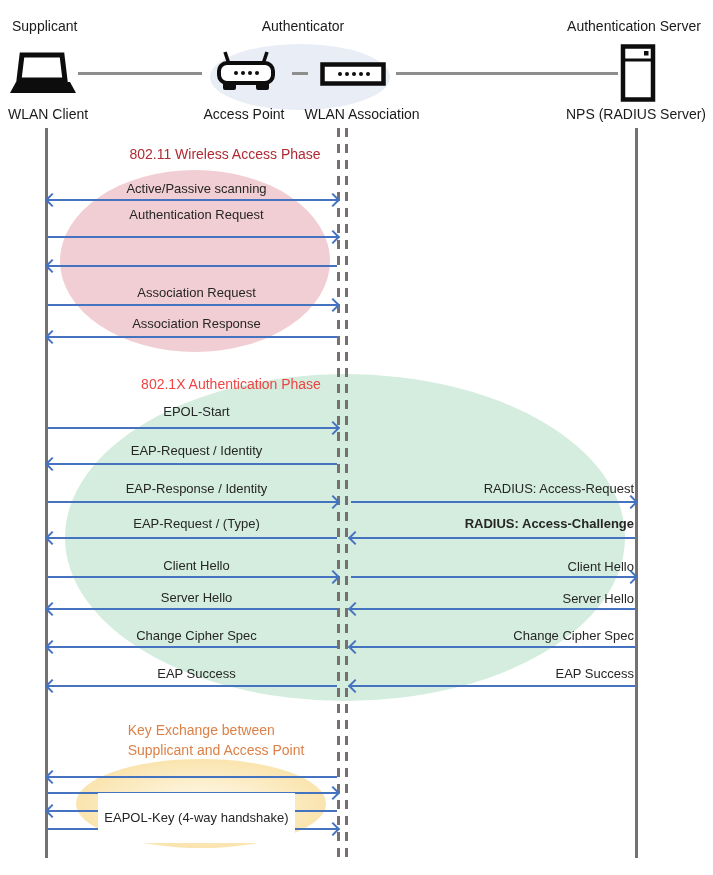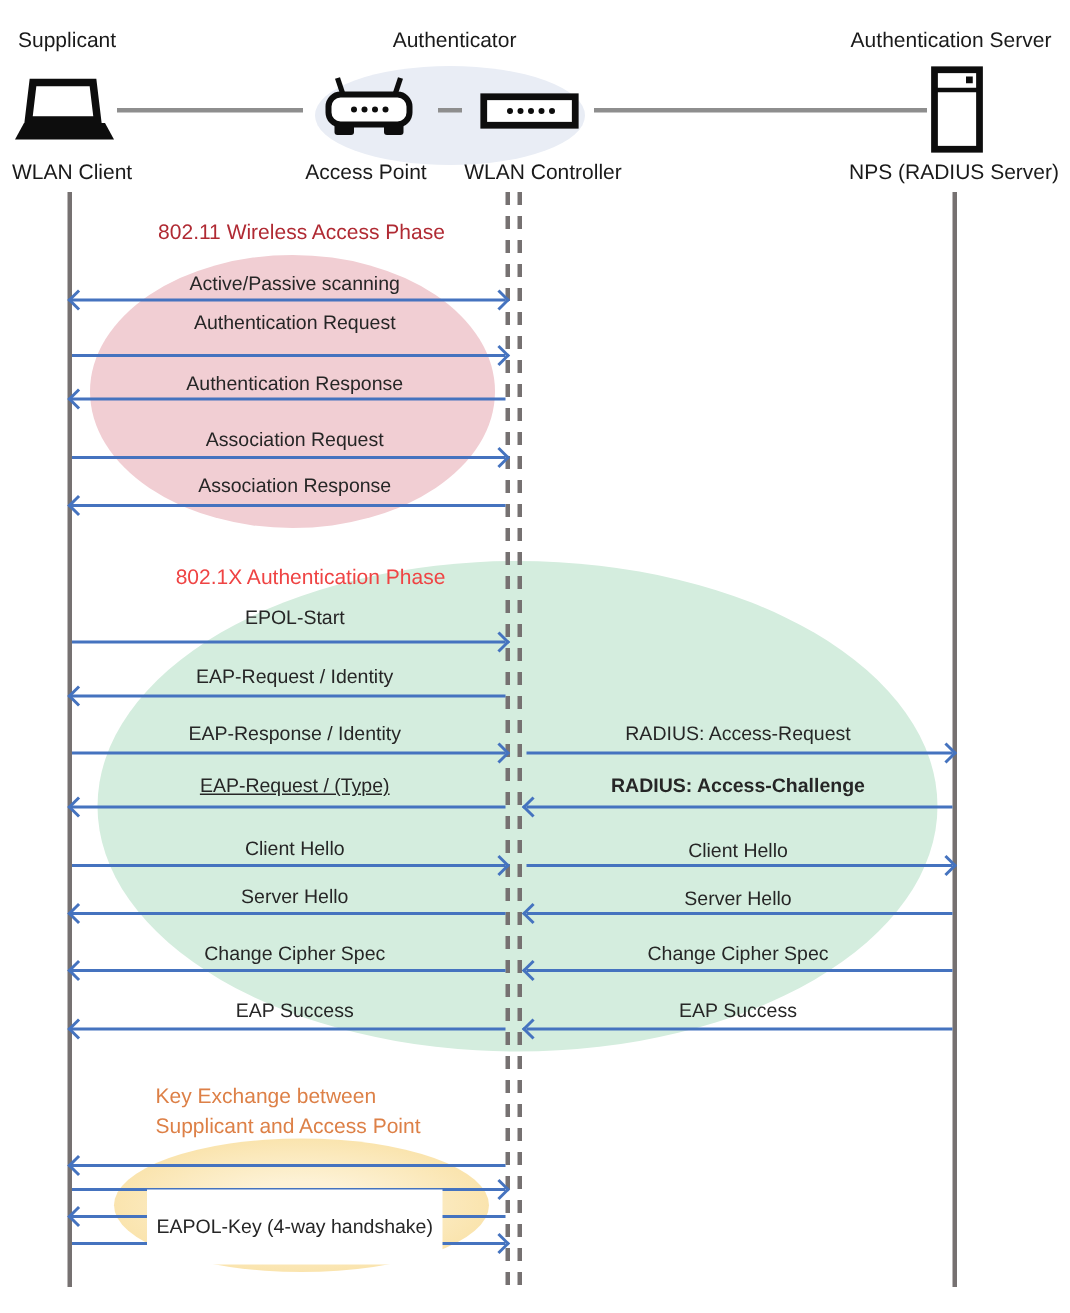--- a/index.html
+++ b/index.html
@@ -26,30 +26,30 @@
   .connector{position:absolute;top:72px;height:3px;background:#8E8E8E;z-index:0;}
 
   
   .role{position:absolute;top:18px;font-size:14px;color:#1a1a1a;white-space:nowrap;z-index:2;}
   .device{position:absolute;top:106px;font-size:14px;color:#1a1a1a;white-space:nowrap;z-index:2;}
   .centered{transform:translateX(-50%);}
 
   .icon{position:absolute;z-index:2;}
 
   
-  .phase-title{position:absolute;font-size:14px;white-space:nowrap;z-index:3;transform:translateX(-50%);}
+  .phase-title{position:absolute;font-size:14px;white-space:nowrap;z-index:3;transform:translateX(-50%);margin-left:24px;}
   .pt1{left:201px;top:146px;color:#B02A33;}
   .pt2{left:207px;top:376px;color:#ef4444;}
   .pt3{left:192px;top:720px;color:#DD8047;text-align:left;line-height:20px;}
 
   
   .msg-label{position:absolute;font-size:13px;color:#262626;text-align:center;
              white-space:nowrap;z-index:3;height:16px;}
   .seg-l{left:52px;width:289px;}
-  .seg-r{left:350px;width:284px;}
+  .seg-r{left:350px;width:284px;text-align:right;}
   .arrow{position:absolute;border-top:2px solid #4573BF;z-index:3;}
   .seg-la{left:48px;width:289px;}
   .seg-ra{left:351px;width:284px;}
   .arrow.head-r::after{content:"";position:absolute;right:-1px;top:-6px;width:8px;height:8px;
       border-top:2px solid #4573BF;border-right:2px solid #4573BF;transform:rotate(45deg);}
   .arrow.head-l::before{content:"";position:absolute;left:-1px;top:-6px;width:8px;height:8px;
       border-top:2px solid #4573BF;border-left:2px solid #4573BF;transform:rotate(-45deg);}
 
   .key-label{background:#fff;padding:17px 6px;display:inline-block;}
   .key-label-wrap{position:absolute;left:52px;width:289px;top:793px;text-align:center;z-index:4;}
@@ -104,57 +104,56 @@
   </svg>
 
   <svg class="icon" style="left:620px;top:44px;" width="36" height="58" viewBox="0 0 36 58">
     <rect x="3" y="2.5" width="30" height="53" fill="#fff" stroke="#0d0d0d" stroke-width="4.5"></rect>
     <line x1="3" y1="16" x2="33" y2="16" stroke="#0d0d0d" stroke-width="3"></line>
     <rect x="24" y="7" width="4.5" height="4.5" fill="#0d0d0d"></rect>
   </svg>
 
   <div class="device" style="left:8px;">WLAN Client</div>
   <div class="device centered" style="left:244px;">Access Point</div>
-  <div class="device centered" style="left:362px;">WLAN Controller</div>
+  <div class="device centered" style="left:362px;">WLAN Association</div>
   <div class="device centered" style="left:636px;">NPS (RADIUS Server)</div>
 
   <div class="phase-title pt1">802.11 Wireless Access Phase</div>
   <div class="phase-title pt2">802.1X Authentication Phase</div>
   <div class="phase-title pt3">
     <span>Key Exchange between</span><br>
     <span>Supplicant and Access Point</span>
   </div>
 
   <div class="msg-label seg-l" style="top:181px;">Active/Passive scanning</div>
   <div class="arrow seg-la head-l head-r" style="top:199px;"></div>
 
   <div class="msg-label seg-l" style="top:207px;">Authentication Request</div>
   <div class="arrow seg-la head-r" style="top:236px;"></div>
 
-  <div class="msg-label seg-l" style="top:248px;">Authentication Response</div>
   <div class="arrow seg-la head-l" style="top:265px;"></div>
 
   <div class="msg-label seg-l" style="top:285px;">Association Request</div>
   <div class="arrow seg-la head-r" style="top:304px;"></div>
 
   <div class="msg-label seg-l" style="top:316px;">Association Response</div>
   <div class="arrow seg-la head-l" style="top:336px;"></div>
 
   <div class="msg-label seg-l" style="top:404px;">EPOL-Start</div>
   <div class="arrow seg-la head-r" style="top:427px;"></div>
 
   <div class="msg-label seg-l" style="top:443px;">EAP-Request / Identity</div>
   <div class="arrow seg-la head-l" style="top:463px;"></div>
 
   <div class="msg-label seg-l" style="top:481px;">EAP-Response / Identity</div>
   <div class="arrow seg-la head-r" style="top:501px;"></div>
   <div class="msg-label seg-r" style="top:481px;">RADIUS: Access-Request</div>
   <div class="arrow seg-ra head-r" style="top:501px;"></div>
 
-  <div class="msg-label seg-l" style="top:516px;text-decoration:underline;">EAP-Request / (Type)</div>
+  <div class="msg-label seg-l" style="top:516px;">EAP-Request / (Type)</div>
   <div class="arrow seg-la head-l" style="top:537px;"></div>
   <div class="msg-label seg-r" style="top:516px;font-weight:bold;">RADIUS: Access-Challenge</div>
   <div class="arrow seg-ra head-l" style="top:537px;"></div>
 
   <div class="msg-label seg-l" style="top:558px;">Client Hello</div>
   <div class="arrow seg-la head-r" style="top:576px;"></div>
   <div class="msg-label seg-r" style="top:559px;">Client Hello</div>
   <div class="arrow seg-ra head-r" style="top:576px;"></div>
 
   <div class="msg-label seg-l" style="top:590px;">Server Hello</div>

